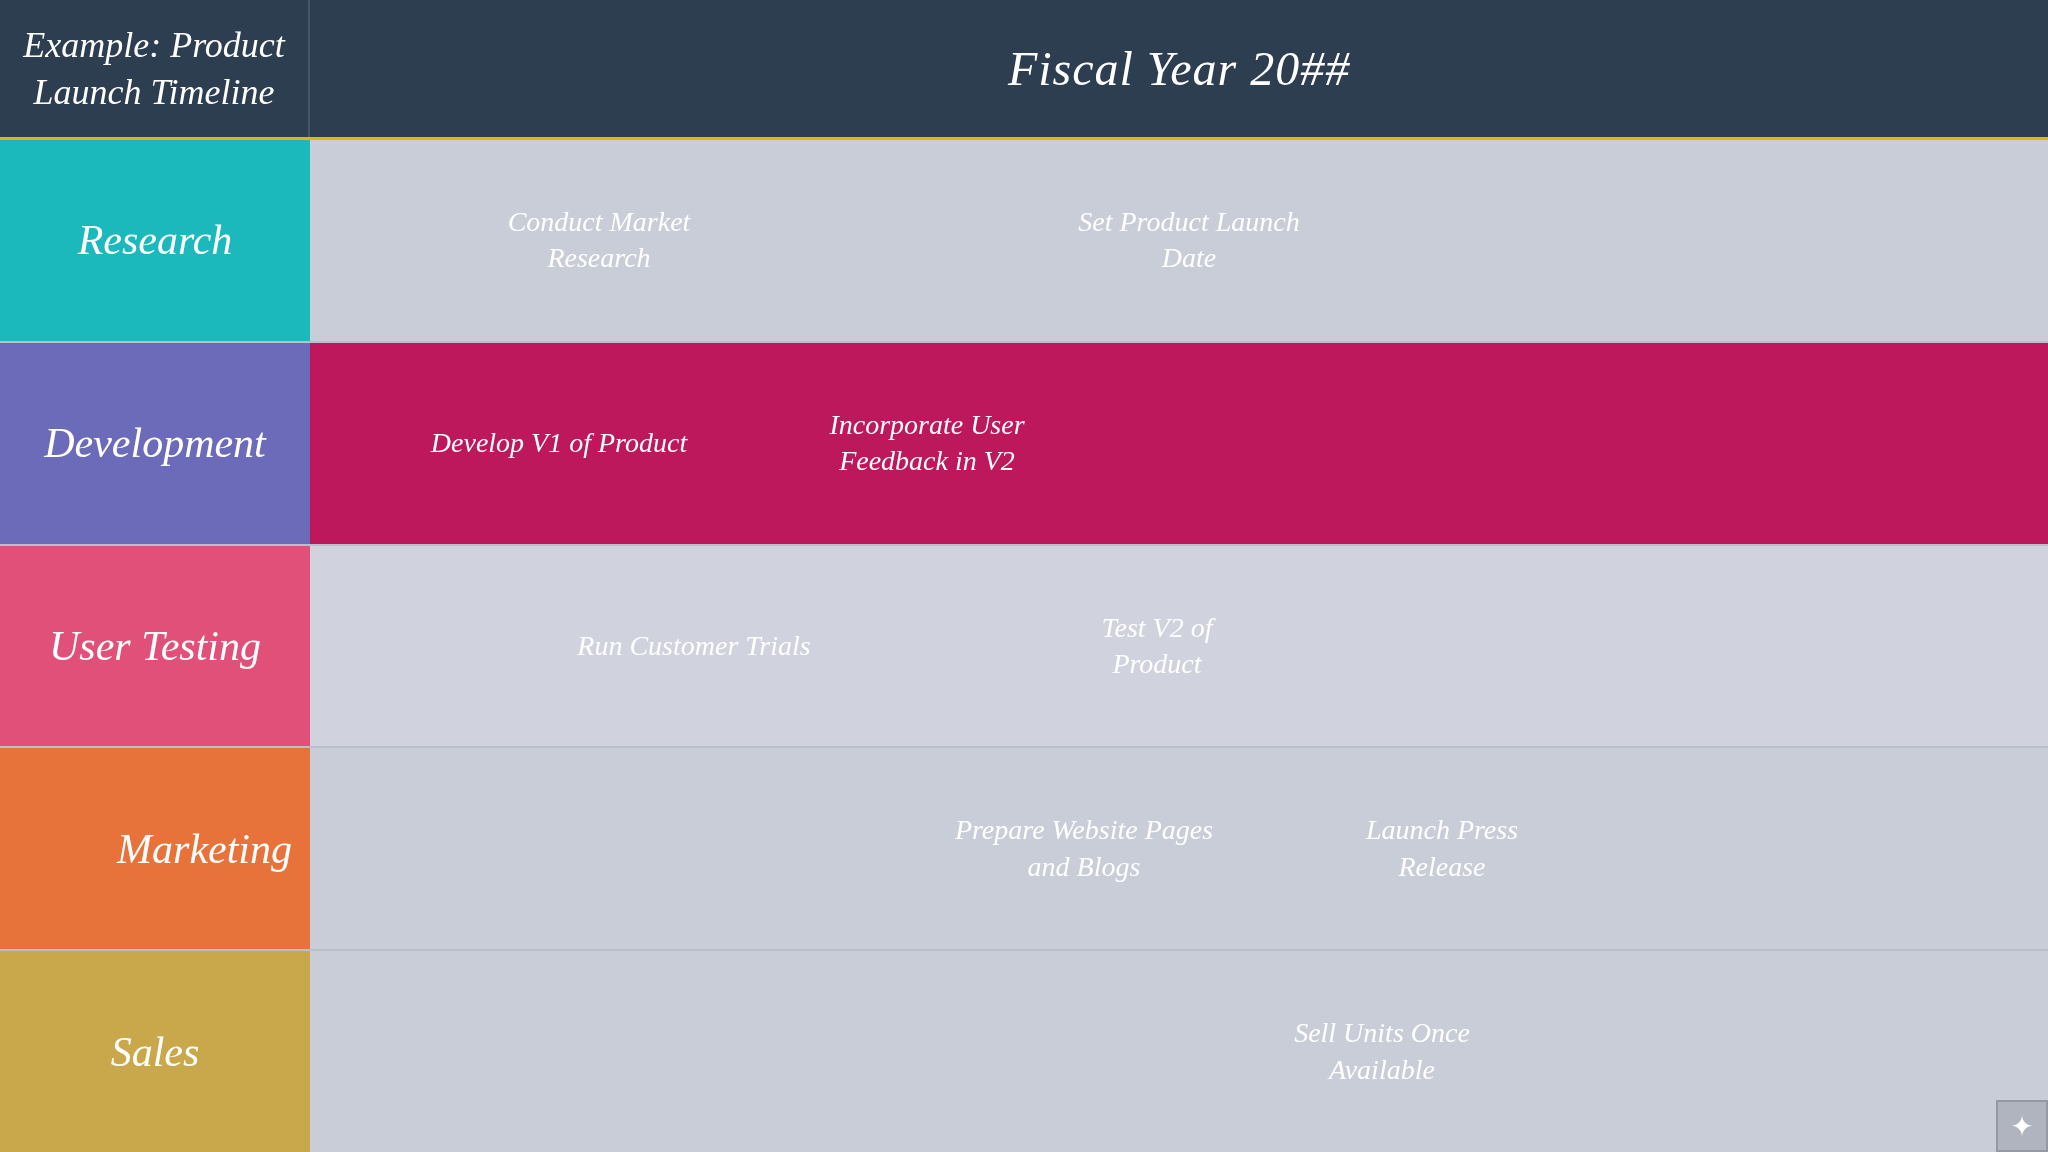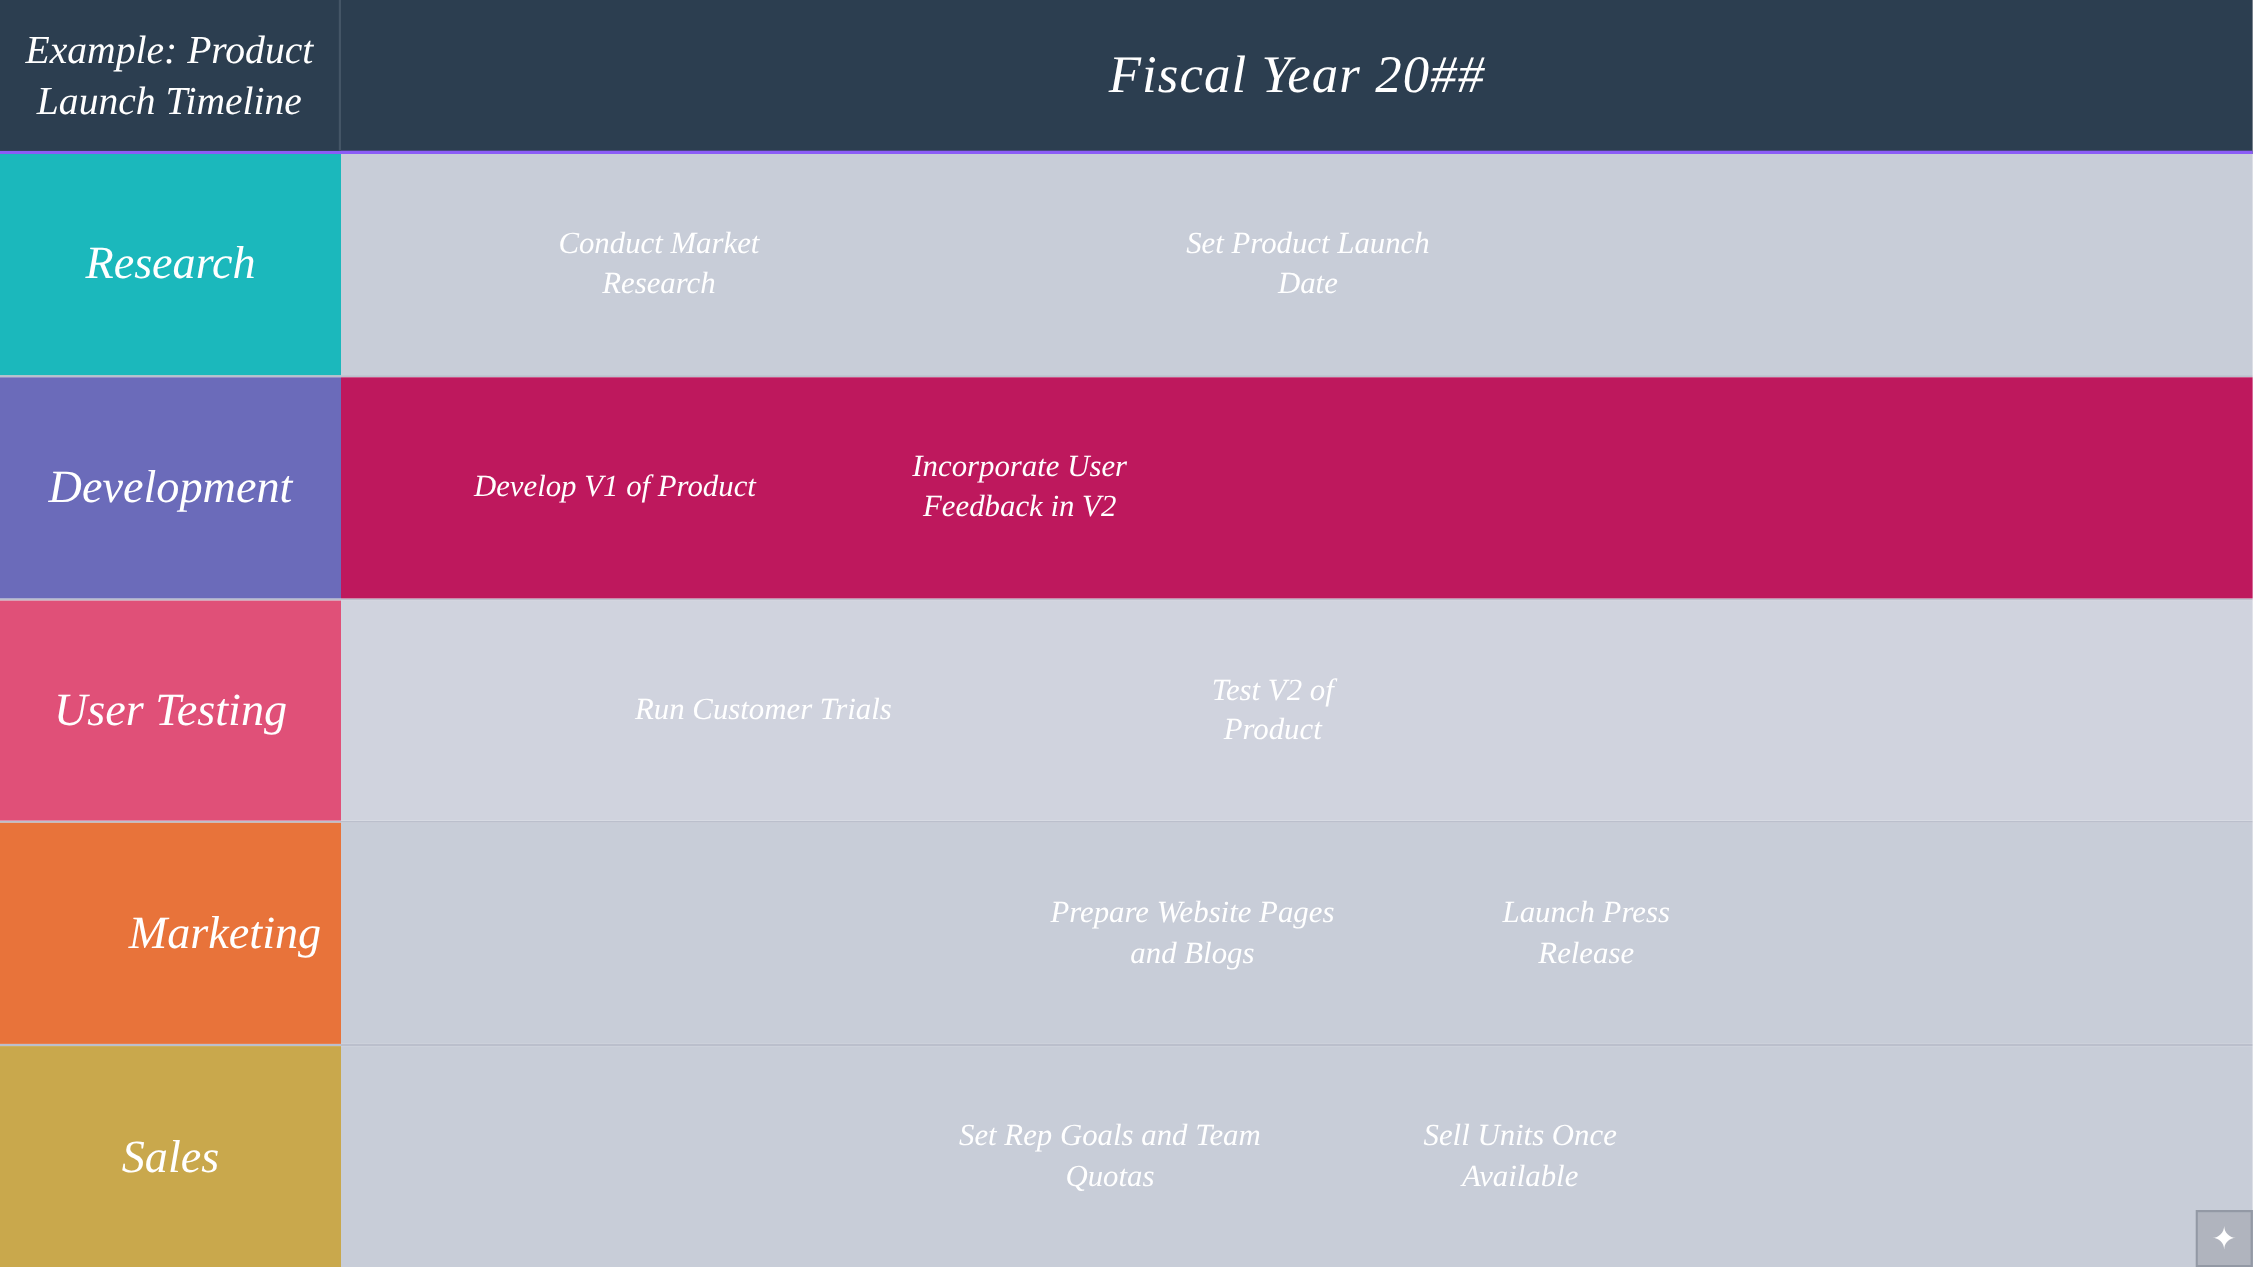--- a/index.html
+++ b/index.html
@@ -16,21 +16,21 @@
       display: flex;
       flex-direction: column;
     }
 
     
     .header-row {
       display: flex;
       flex-direction: row;
       height: 140px;
       background: #2c3e50;
-      border-bottom: 3px solid #8b5cf6;
+      border-bottom: 3px solid #eab308;
     }
     .header-left {
       width: 310px;
       min-width: 310px;
       background: #2c3e50;
       display: flex;
       align-items: center;
       justify-content: center;
       padding: 10px 18px;
       border-right: 2px solid #445566;
@@ -278,28 +278,20 @@
               </div>
             </div>
           </div>
         </div>
       </div>
       <div class="timeline-row row-sales">
         <div class="row-label">
           <div class="row-label-text">Sales</div>
         </div>
         <div class="row-timeline" style="position: relative;">
-          <div class="arrow-item" style="left: 540px; width: 320px;">
-            <div class="arrow-shape first-arrow" style="width: 100%;">
-              <div class="arrow-body arrow-gold" style="width: 100%;">
-                <div class="arrow-text">Set Rep Goals and
-Team Quotas</div>
-              </div>
-            </div>
-          </div>
           <div class="arrow-item" style="left: 920px; width: 300px;">
             <div class="arrow-shape " style="width: 100%;">
               <div class="arrow-body arrow-gold" style="width: 100%;">
                 <div class="arrow-text">Sell Units Once
 Available</div>
               </div>
             </div>
           </div>
         </div>
       </div>

